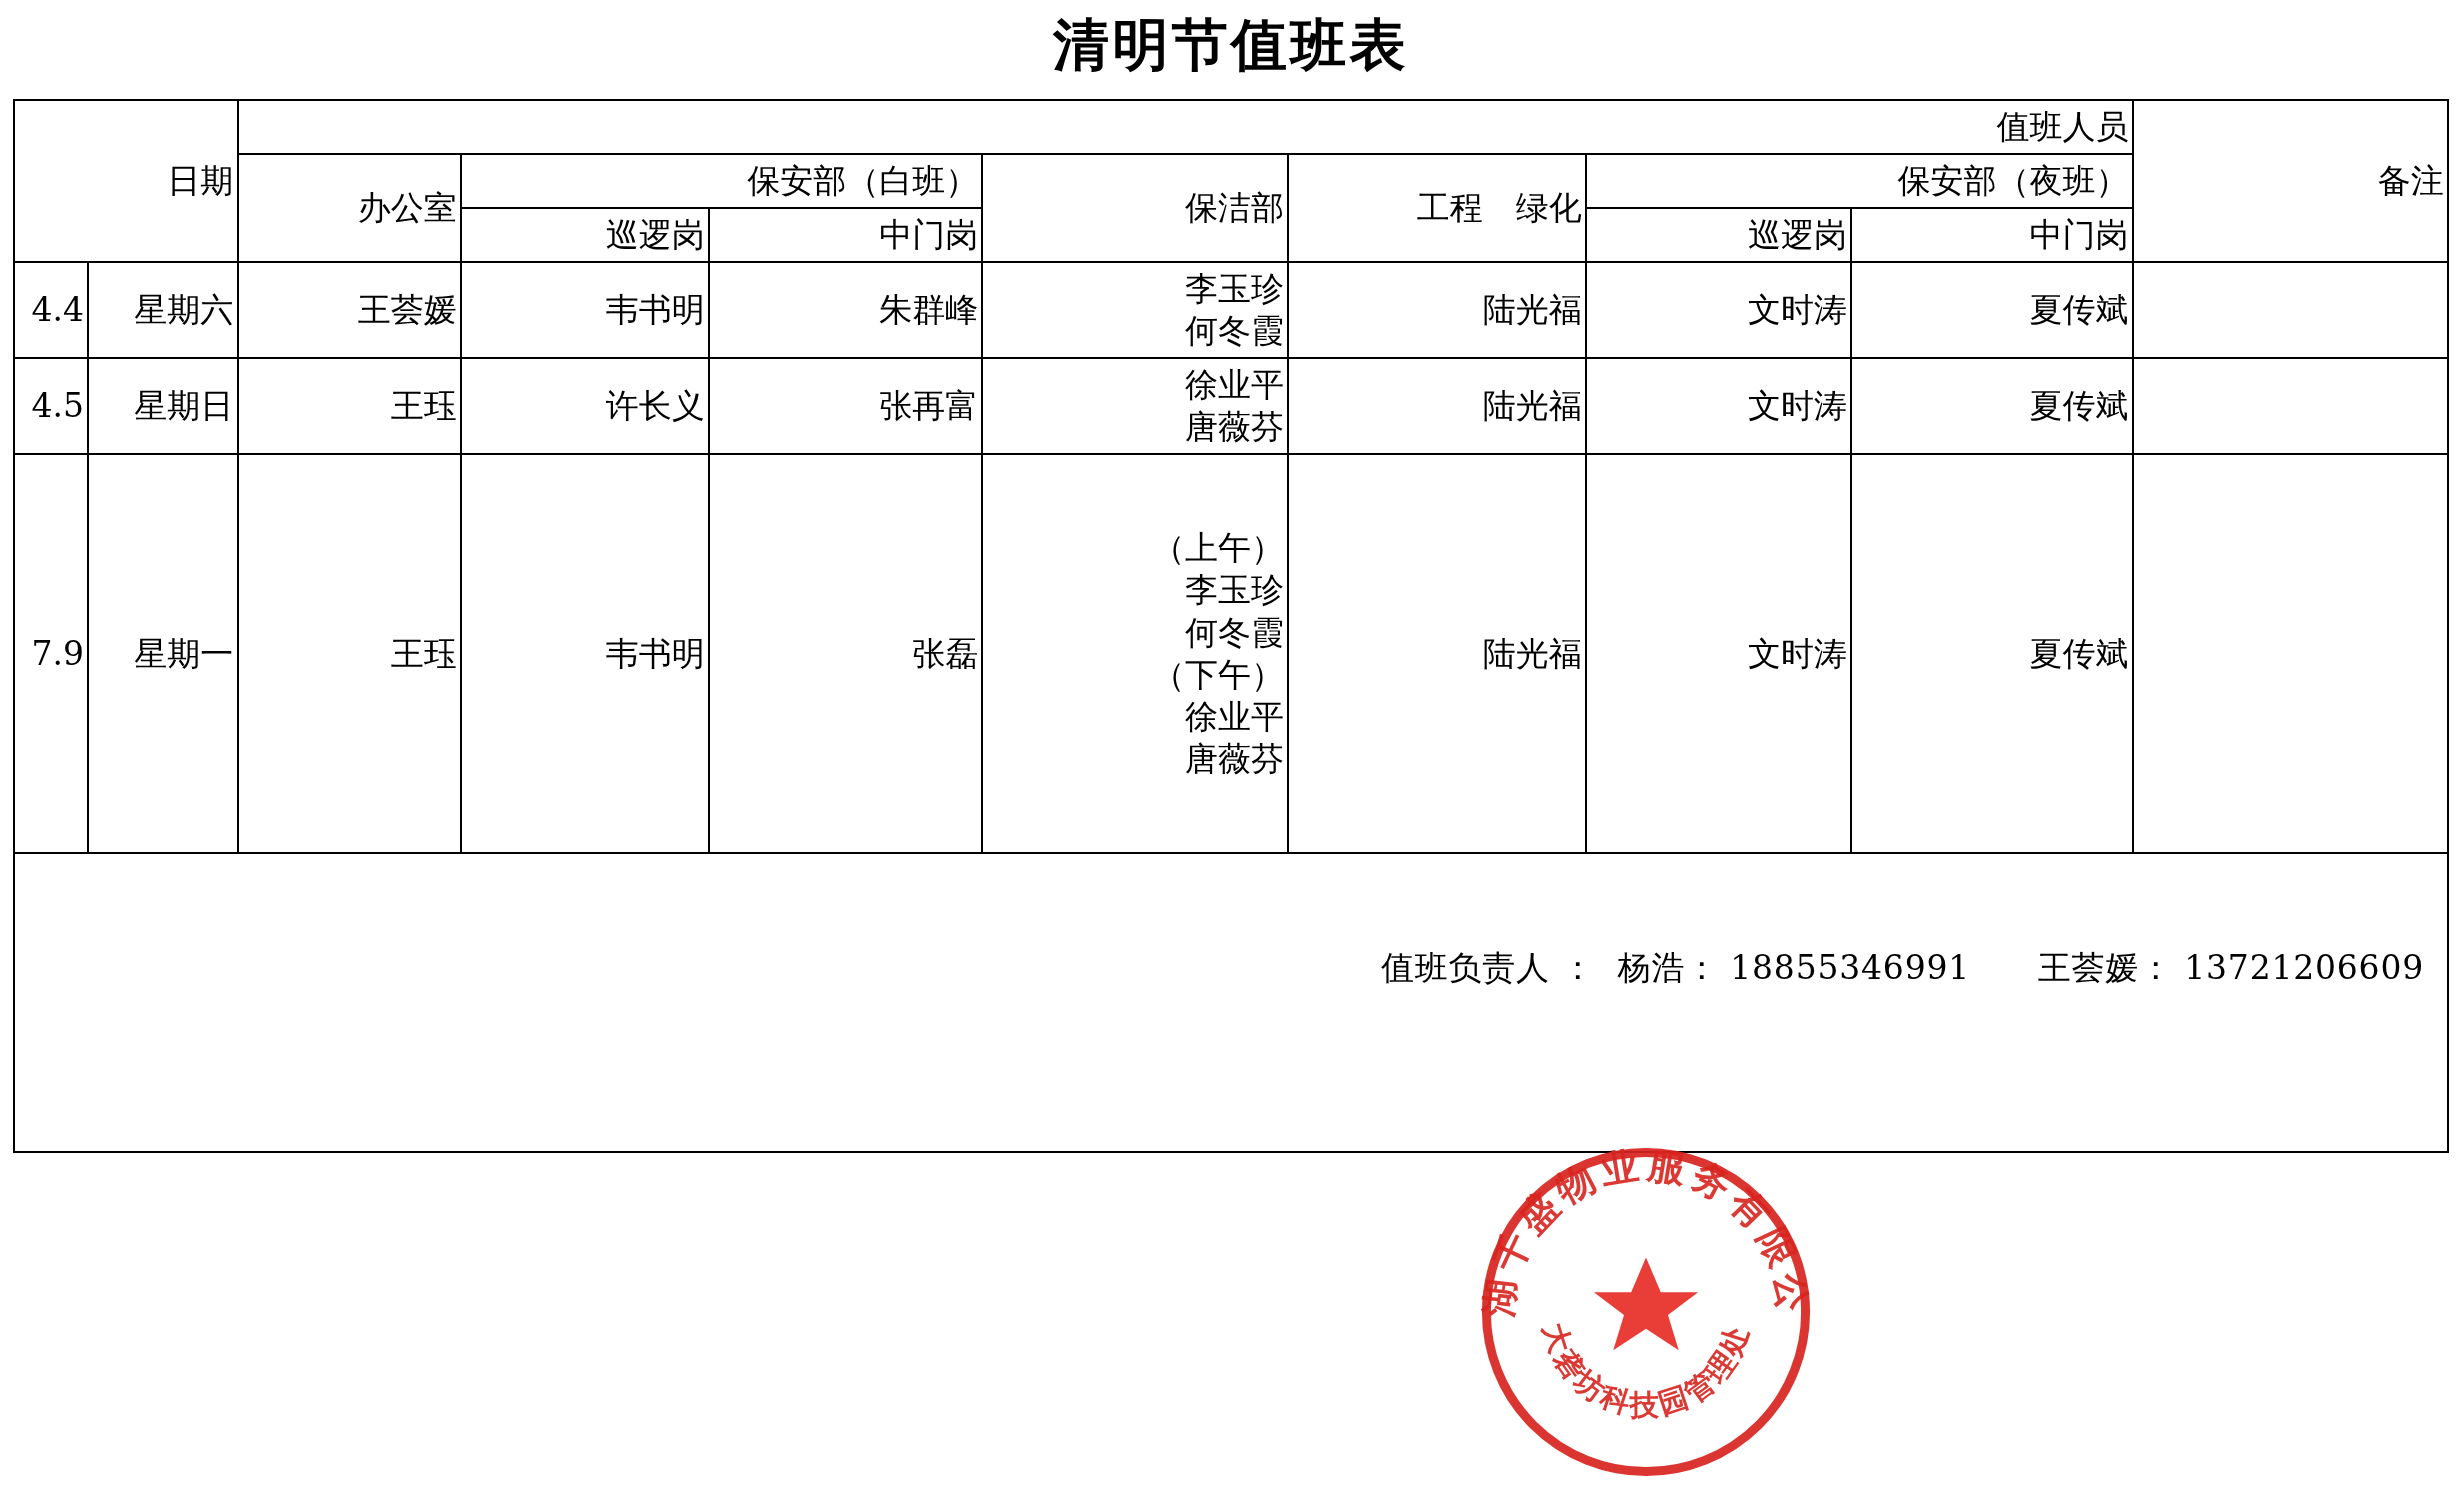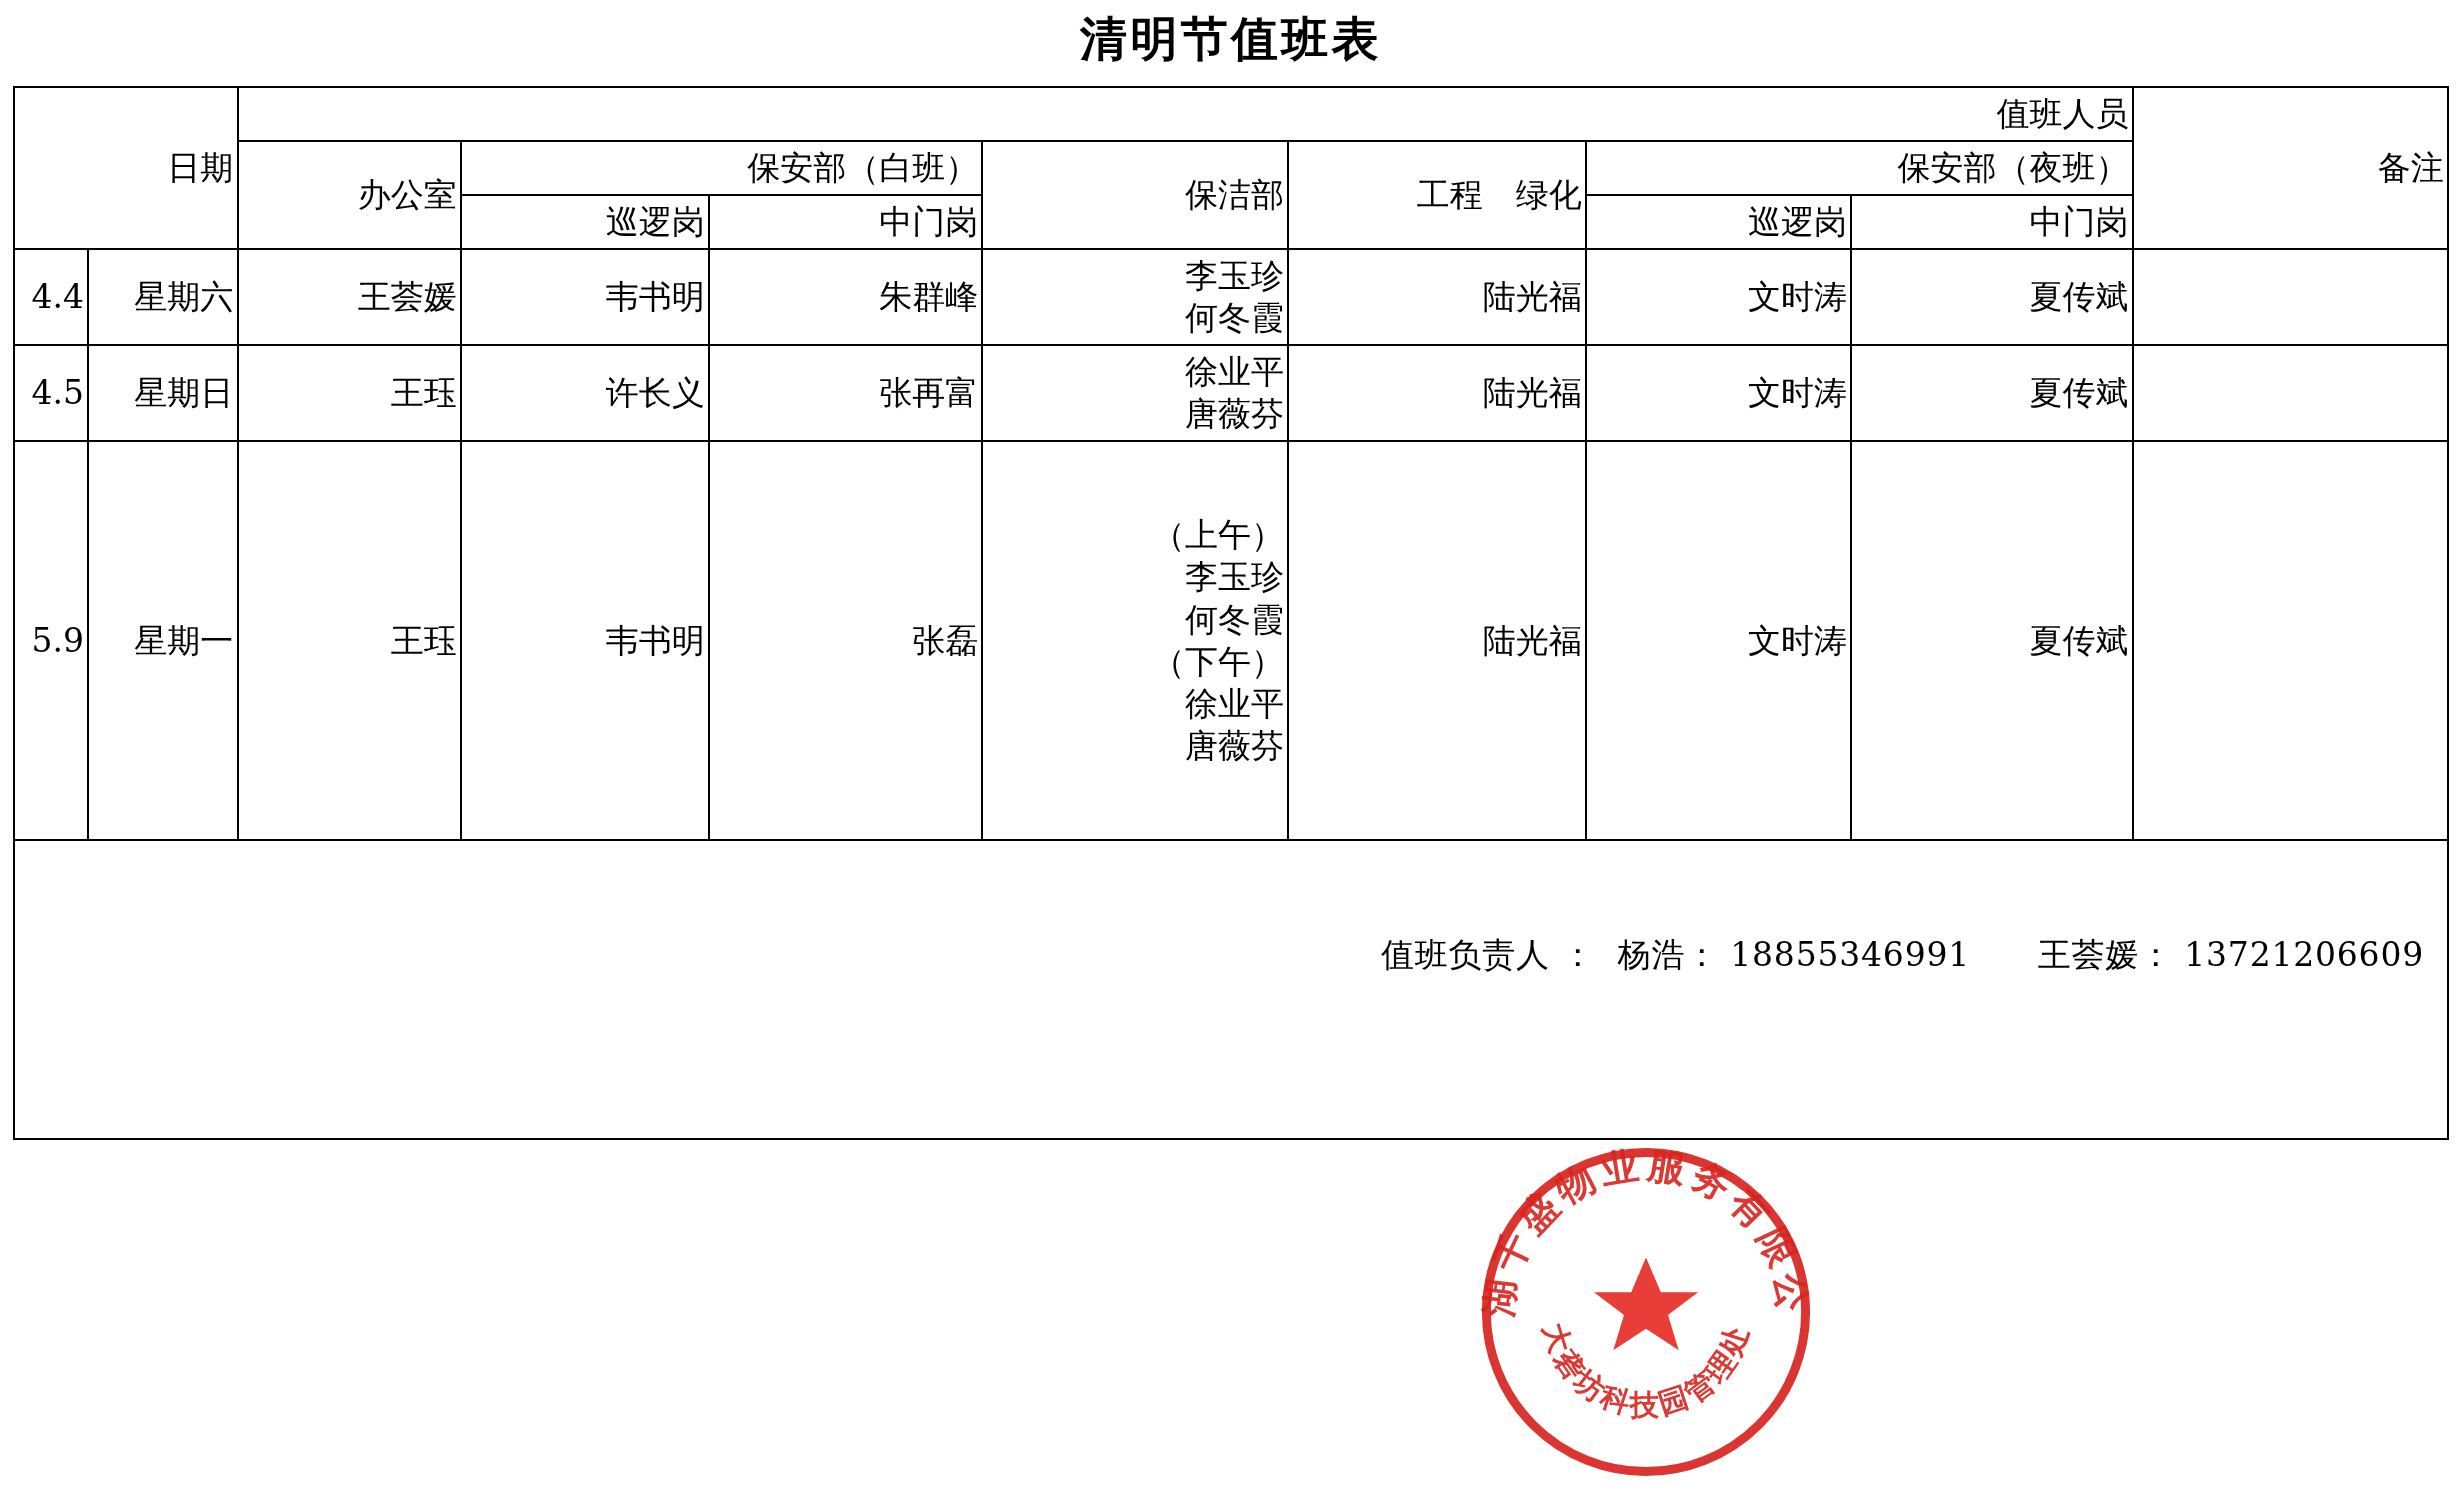--- a/index.html
+++ b/index.html
@@ -17,21 +17,21 @@
   }
   .page {
     position: relative;
     width: 2462px;
     height: 1490px;
     box-sizing: border-box;
     padding: 0;
   }
   .doc-title {
     text-align: center;
-    font-size: 47px;
+    font-size: 56px;
     font-weight: bold;
     letter-spacing: 3.3px;
     margin: 8.1px 0 14.7px 0;
     font-family: "DejaVu Serif", "Liberation Serif", serif;
   }
   table.sheet {
     border-collapse: collapse;
     width: 2436px;
     margin: 0 13px;
     table-layout: fixed;
@@ -149,21 +149,21 @@
         <td class="cell-name">张再富</td>
         <td class="cell-name multi">徐业平
 唐薇芬</td>
         <td class="cell-name">陆光福</td>
         <td class="cell-name">文时涛</td>
         <td class="cell-name">夏传斌</td>
         <td class="cell-name"></td>
       </tr>
 
       <tr style="height:399px">
-        <td class="date-num">5.9</td>
+        <td class="date-num">7.9</td>
         <td class="cell-name">星期一</td>
         <td class="cell-name">王珏</td>
         <td class="cell-name">韦书明</td>
         <td class="cell-name">张磊</td>
         <td class="cell-name multi">（上午）
 李玉珍
 何冬霞
 （下午）
 徐业平
 唐薇芬</td>

